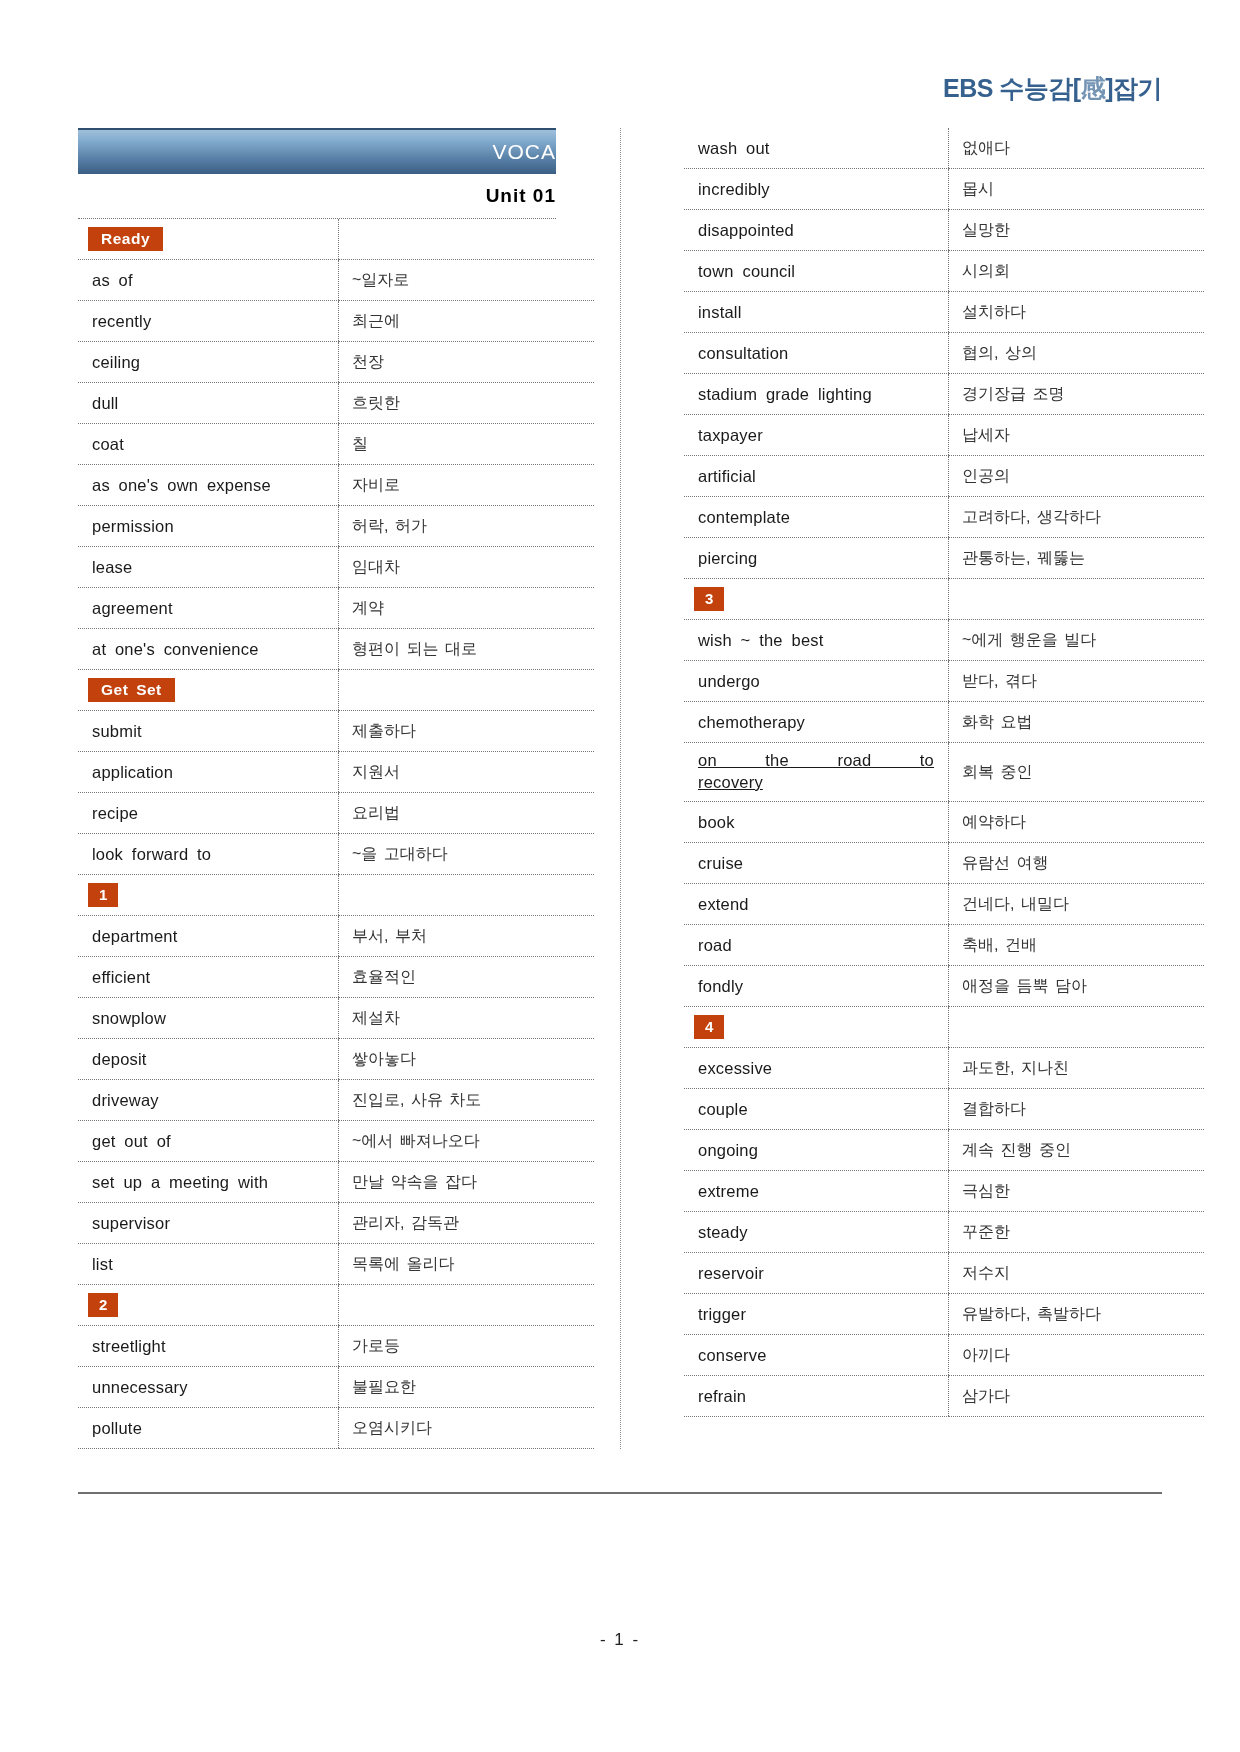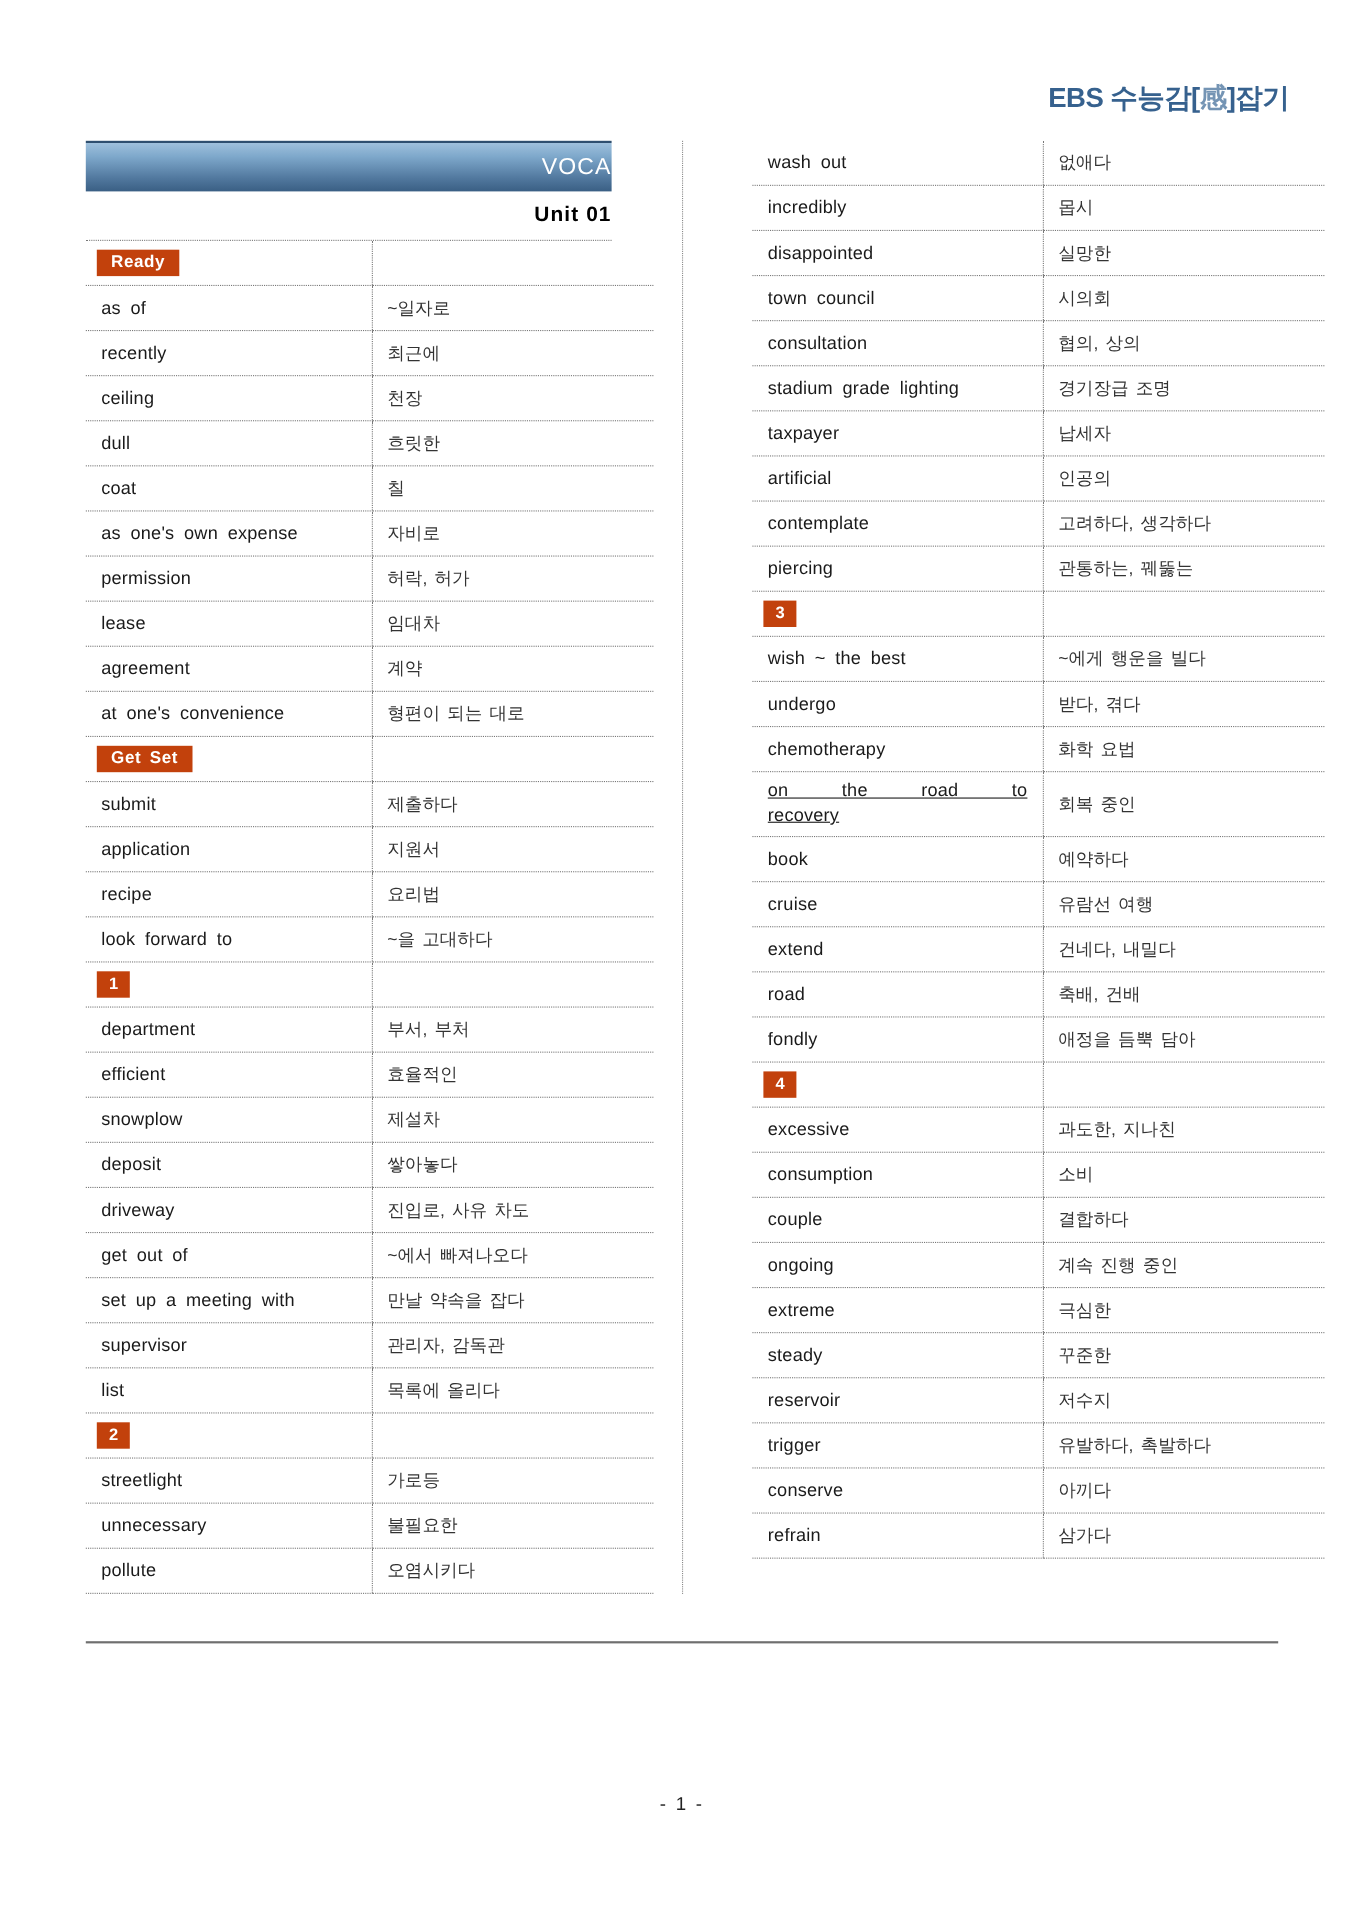--- a/index.html
+++ b/index.html
@@ -20,21 +20,21 @@
     height: 1752px;
     box-sizing: border-box;
     padding: 0;
     position: relative;
   }
 
   
   .doc-header {
     position: absolute;
     top: 72px;
-    right: 68px;
+    right: 78px;
     font-size: 25px;
     font-weight: bold;
     color: #36618e;
     letter-spacing: -0.5px;
     white-space: nowrap;
   }
   .doc-header .hanja {
     color: #7494b4;
     font-weight: bold;
   }
@@ -343,20 +343,24 @@
             </tr>
             <tr>
               <td class="c-term">disappointed</td>
               <td class="c-mean">실망한</td>
             </tr>
             <tr>
               <td class="c-term">town council</td>
               <td class="c-mean">시의회</td>
             </tr>
             <tr>
+              <td class="c-term">install</td>
+              <td class="c-mean">설치하다</td>
+            </tr>
+            <tr>
               <td class="c-term">consultation</td>
               <td class="c-mean">협의, 상의</td>
             </tr>
             <tr>
               <td class="c-term">stadium grade lighting</td>
               <td class="c-mean">경기장급 조명</td>
             </tr>
             <tr>
               <td class="c-term">taxpayer</td>
               <td class="c-mean">납세자</td>
@@ -418,24 +422,20 @@
             </tr>
             <tr class="section">
               <td class="c-term"><span class="badge num">4</span></td>
               <td class="c-mean"></td>
             </tr>
             <tr>
               <td class="c-term">excessive</td>
               <td class="c-mean">과도한, 지나친</td>
             </tr>
             <tr>
-              <td class="c-term">consumption</td>
-              <td class="c-mean">소비</td>
-            </tr>
-            <tr>
               <td class="c-term">couple</td>
               <td class="c-mean">결합하다</td>
             </tr>
             <tr>
               <td class="c-term">ongoing</td>
               <td class="c-mean">계속 진행 중인</td>
             </tr>
             <tr>
               <td class="c-term">extreme</td>
               <td class="c-mean">극심한</td>

